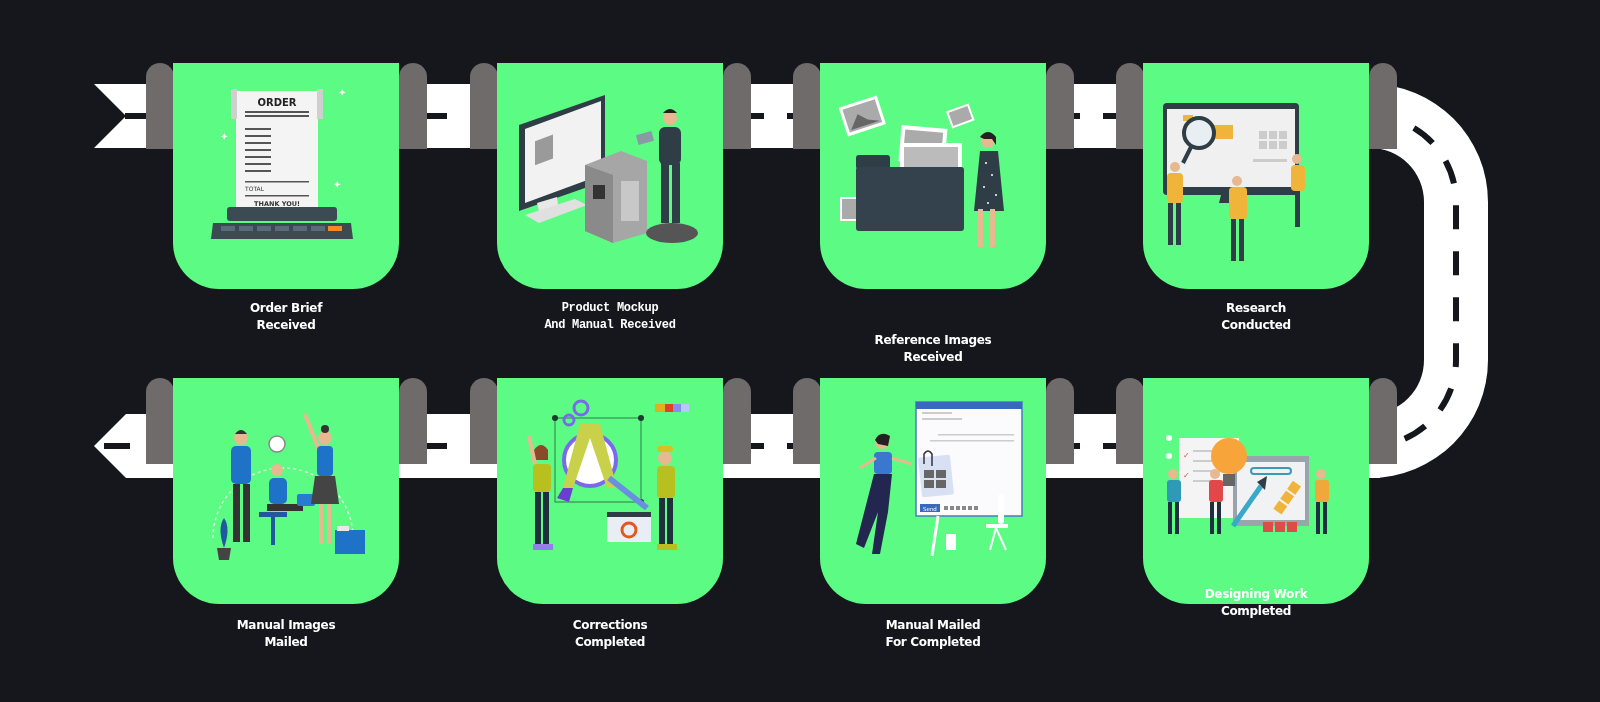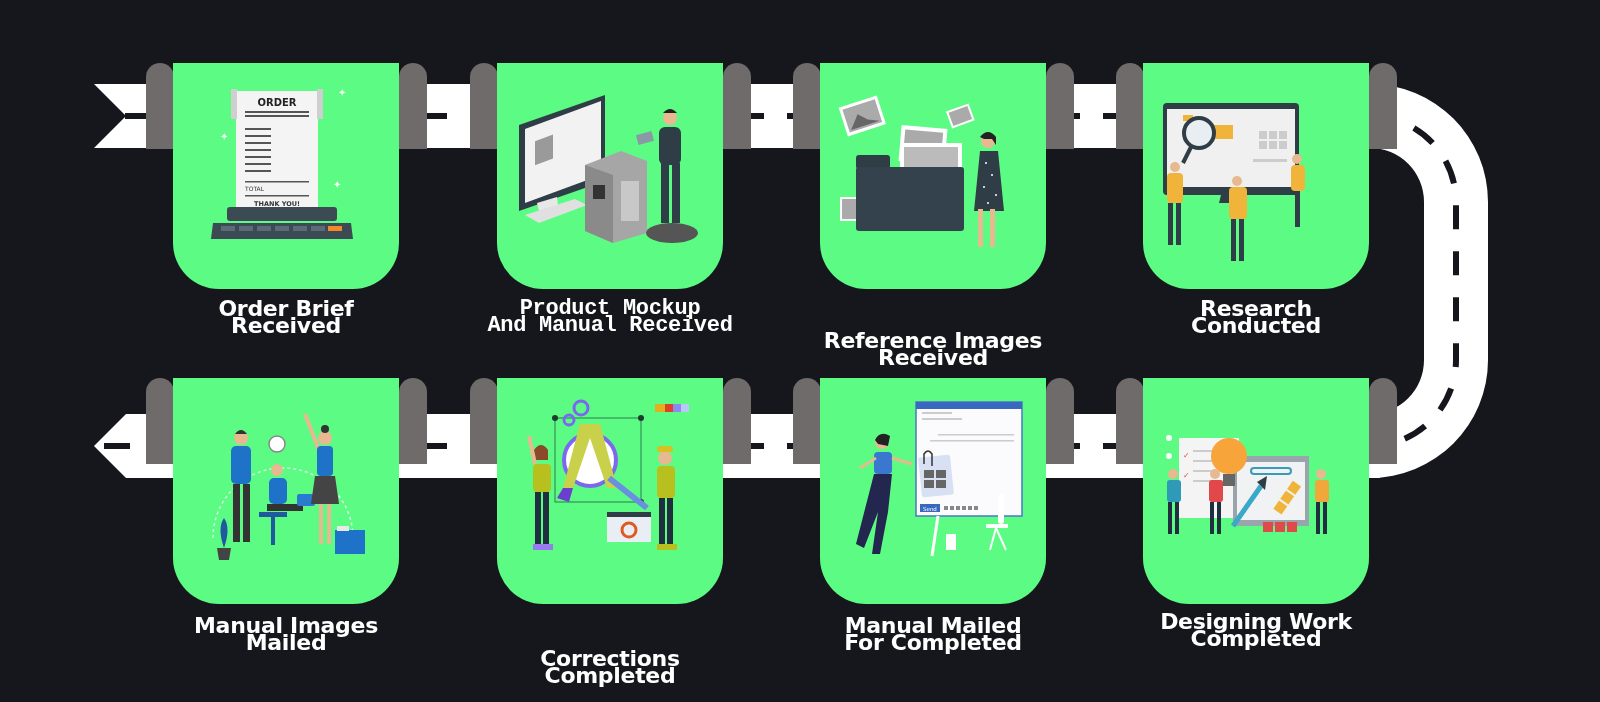--- a/index.html
+++ b/index.html
@@ -21,21 +21,21 @@
     width: 28px; height: 86px;
     background: #6e6b6a;
     border-radius: 14px 14px 0 0;
   }
   .label {
     position: absolute;
     width: 260px;
     text-align: center;
     color: #ffffff;
     font-weight: bold;
-    font-size: 22px;
+    font-size: 12px;
     line-height: 17px;
     letter-spacing: -0.3px;
   }
   .illus { position: absolute; left: 0; top: 0; width: 226px; height: 226px; }
 </style>
 </head>
 <body>
 
 <svg class="road-layer" viewBox="0 0 1600 702">
 
@@ -290,21 +290,21 @@
       <rect x="46" y="166" width="10" height="6" fill="#9a7af0"></rect>
     <circle cx="168" cy="80" r="7" fill="#e8b890"></circle>
     <rect x="160" y="68" width="16" height="6" rx="3" fill="#d8c020"></rect>
     <rect x="160" y="88" width="18" height="32" rx="4" fill="#b8c020"></rect>
     <rect x="162" y="120" width="6" height="46" fill="#1f2f3e"></rect>
       <rect x="170" y="120" width="6" height="46" fill="#1f2f3e"></rect>
     <rect x="160" y="166" width="10" height="6" fill="#b8c020"></rect>
       <rect x="170" y="166" width="10" height="6" fill="#b8c020"></rect>
   </svg>
 </div>
-<div class="label" style="left:480px;top:650px;">
+<div class="label" style="left:480px;top:617px;">
   <div>Corrections</div>
   <div>Completed</div>
 </div>
 
 <div class="card" style="left:820px;top:378px;">
   <svg class="illus" viewBox="0 0 226 226">
     <rect x="96" y="24" width="106" height="114" fill="#fbfbfd" stroke="#4a78c8" stroke-width="1.5"></rect>
     <rect x="96" y="24" width="106" height="7" fill="#3a68c0"></rect>
     <rect x="102" y="34" width="30" height="2" fill="#ccc"></rect>
     <rect x="102" y="40" width="40" height="2" fill="#ccc"></rect>
@@ -384,16 +384,16 @@
     <circle cx="72" cy="96" r="5" fill="#e8b890"></circle>
     <rect x="66" y="102" width="14" height="22" rx="3" fill="#e0484a"></rect>
     <rect x="67" y="124" width="4" height="32" fill="#1f2f3e"></rect>
       <rect x="74" y="124" width="4" height="32" fill="#1f2f3e"></rect>
     <circle cx="178" cy="96" r="5" fill="#e8b890"></circle>
     <rect x="172" y="102" width="14" height="22" rx="3" fill="#f0a83a"></rect>
     <rect x="173" y="124" width="4" height="32" fill="#1f2f3e"></rect>
       <rect x="180" y="124" width="4" height="32" fill="#1f2f3e"></rect>
   </svg>
 </div>
-<div class="label" style="left:1126px;top:613px;">
+<div class="label" style="left:1126px;top:586px;">
   <div>Designing Work</div>
   <div>Completed</div>
 </div>
 
 </body></html>

